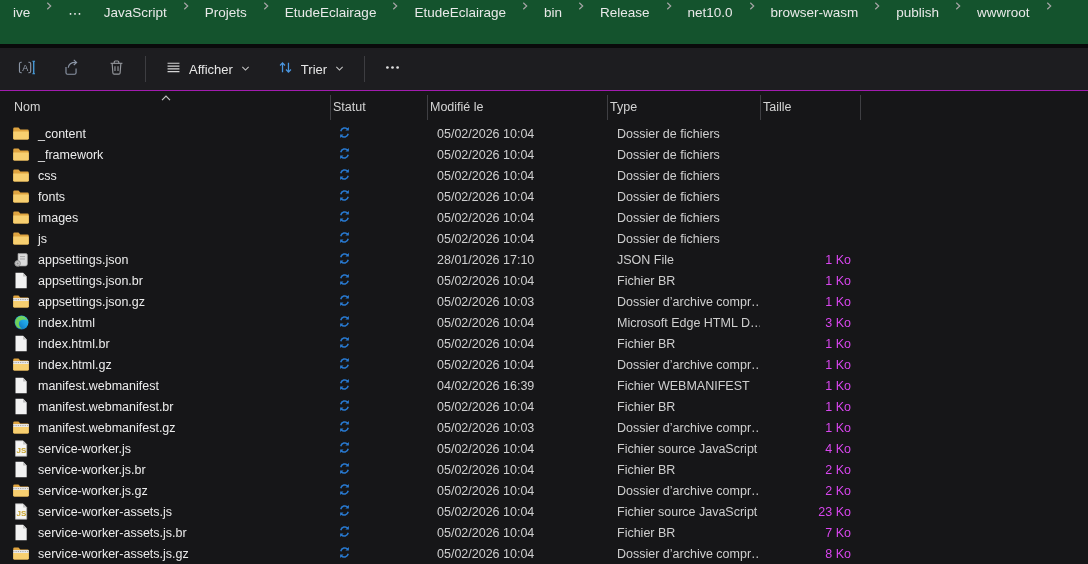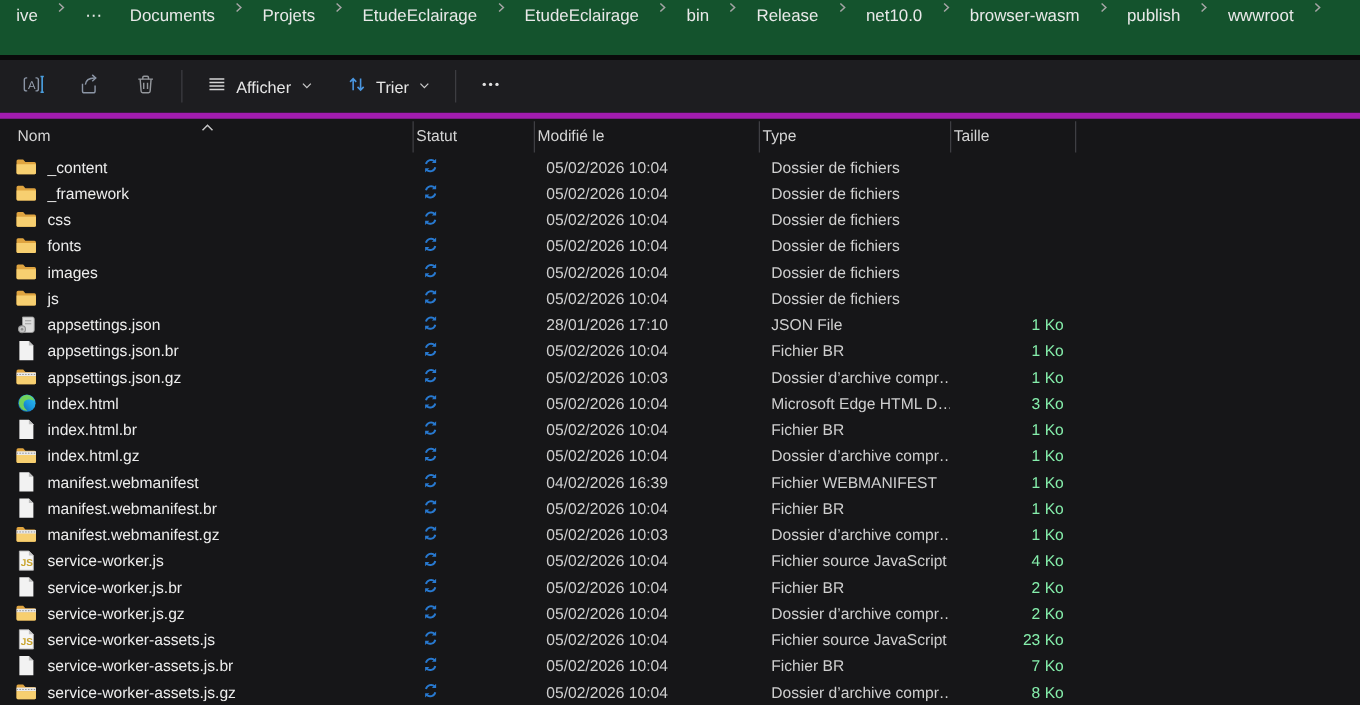--- a/index.html
+++ b/index.html
@@ -17,53 +17,53 @@
   
   .toolbar { height:42px; background:#1d1d20; display:flex; align-items:center;
     padding-left:4px; flex:none; }
   .tb-btn { display:flex; align-items:center; gap:7px; height:32px; padding:0 13px;
     border-radius:4px; color:#e6e6e6; font-size:13px; background:transparent; border:none; }
   .tb-sep { width:1px; height:26px; background:#3d3d41; margin:0 6px; flex:none; }
   .tb-label { color:#e6e6e6; font-size:13px; }
 
   
   .list { flex:1; background:#161618; display:flex; flex-direction:column; overflow:hidden; }
-  .header-row { position:relative; height:33px; border-top:5px solid #a21caf;
+  .header-row { position:relative; height:33px; border-top:1px solid #a21caf;
     display:grid; grid-template-columns:330px 97px 180px 153px 100px 1fr;
     align-items:center; flex:none; color:#d4d4d4; font-size:12.5px; }
   .header-row .hcell { height:25px; display:flex; align-items:center; padding-left:2px; }
   .header-row .hcell.first { padding-left:14px; }
   .header-row .hcell.bordered { border-left:1px solid #3f3f43; }
   .sort-caret { position:absolute; left:160px; top:0px; }
 
   .rows { flex:1; overflow:hidden; }
   .row { height:21px; display:grid; grid-template-columns:330px 97px 180px 153px 100px 1fr;
     align-items:center; font-size:12.5px; cursor:default; }
   .cell { overflow:hidden; white-space:nowrap; }
   .cell.name { display:flex; align-items:center; padding-left:12px; color:#ececec; gap:8px; }
   .ficon { display:flex; align-items:center; width:18px; justify-content:center; flex:none; }
   .cell.status { display:flex; align-items:center; padding-left:8px; }
   .cell.date { color:#cfcfcf; padding-left:10px; }
   .cell.type { color:#cfcfcf; padding-left:10px; }
-  .cell.size { color:#86efac; text-align:right; padding-right:9px; }
+  .cell.size { color:#d946ef; text-align:right; padding-right:9px; }
 </style>
 </head>
 <body>
 
 <div class="app">
 
   <div class="breadcrumb-bar" id="breadcrumb">
       <span class="crumb">ive</span>
   <span class="crumb-sep">
     <svg width="12" height="12" viewBox="0 0 14 14">
           <path d="M5 3.2 L9 7 L5 10.8" stroke="#a5a5a5" stroke-width="1.4" fill="none"></path>
         </svg>
   </span>
 <span class="crumb">⋯</span>
-      <span class="crumb">Documents</span>
+      <span class="crumb">JavaScript</span>
   <span class="crumb-sep">
     <svg width="12" height="12" viewBox="0 0 14 14">
           <path d="M5 3.2 L9 7 L5 10.8" stroke="#a5a5a5" stroke-width="1.4" fill="none"></path>
         </svg>
   </span>
 <span class="crumb">Projets</span>
   <span class="crumb-sep">
     <svg width="12" height="12" viewBox="0 0 14 14">
           <path d="M5 3.2 L9 7 L5 10.8" stroke="#a5a5a5" stroke-width="1.4" fill="none"></path>
         </svg>

